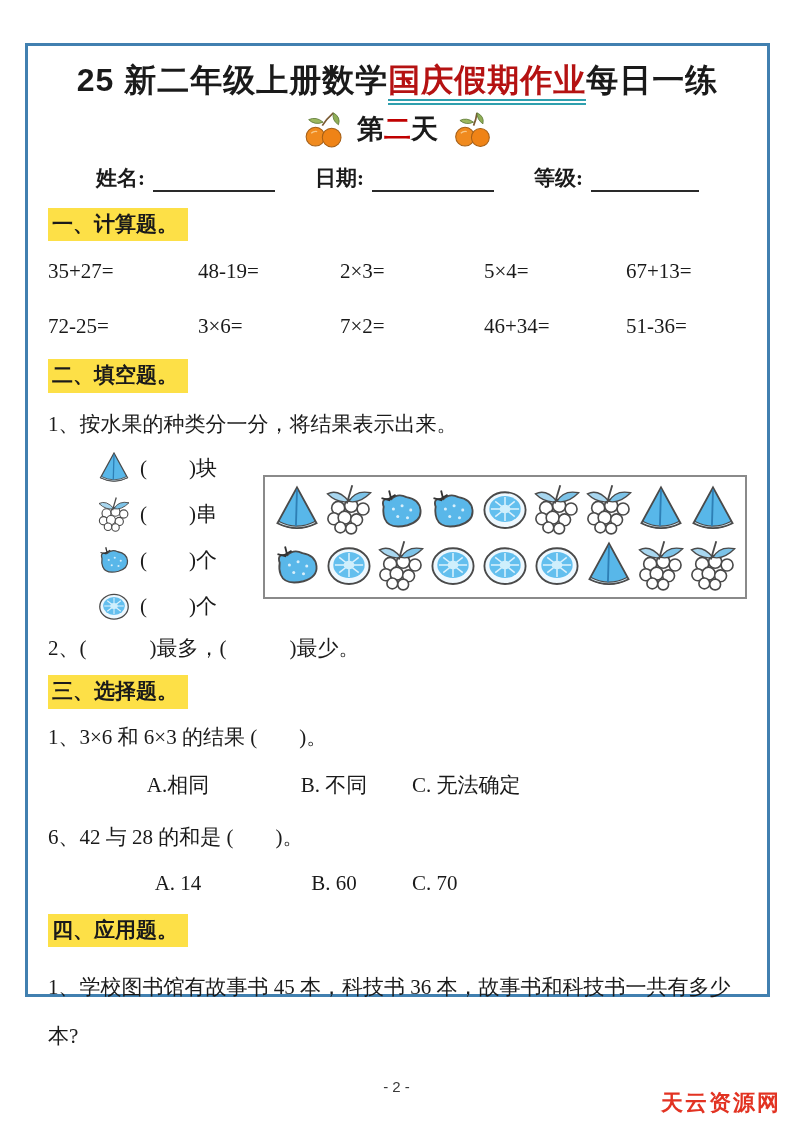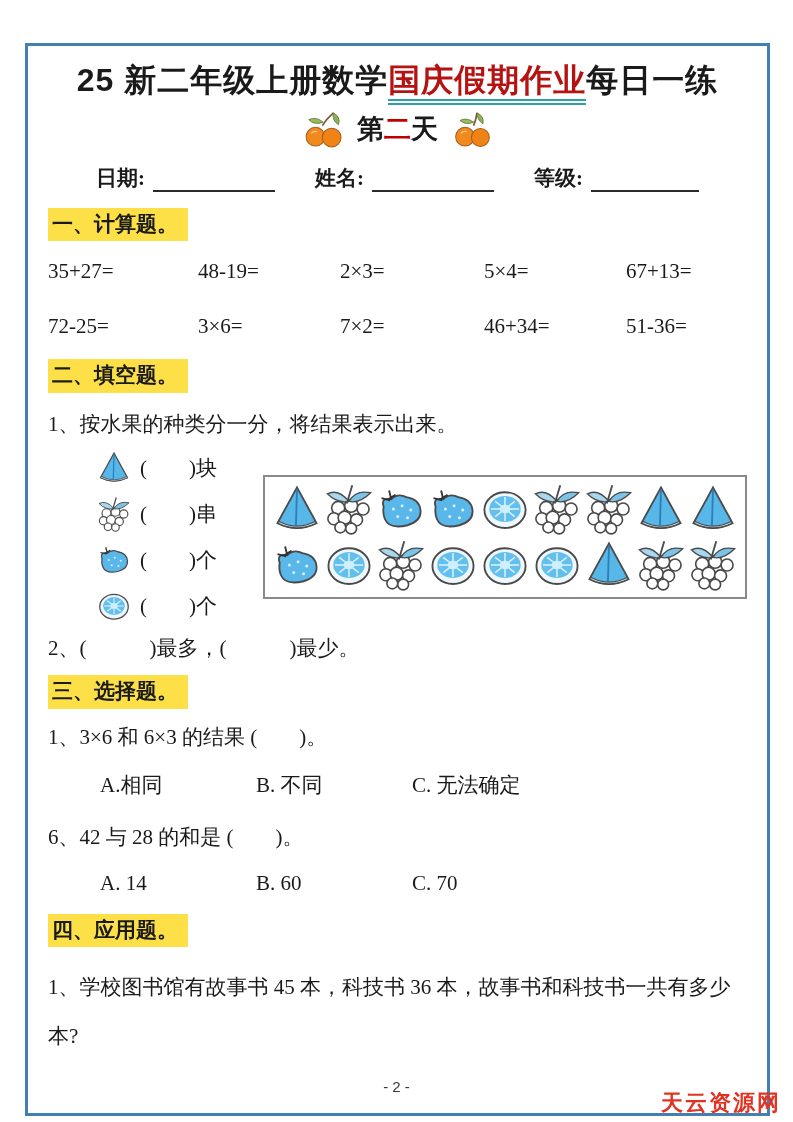--- a/index.html
+++ b/index.html
@@ -1,20 +1,20 @@
 <!DOCTYPE html>
 <html><head>
 <meta charset="utf-8">
 <style>
   * { margin:0; padding:0; box-sizing:border-box; }
   html,body { width:793px; height:1122px; background:#ffffff; overflow:hidden;
     font-family:"Liberation Serif","DejaVu Serif",serif; color:#1a1a1a; }
   .canvas { position:relative; width:793px; height:1122px; background:#fff; }
 
-  .sheet { position:absolute; left:25px; top:43px; width:745px; height:1073px;
+  .sheet { position:absolute; left:25px; top:43px; width:745px; height:954px;
     border:3px solid #4180b0; padding:14px 20px 10px 20px; }
 
   .title { text-align:center; font-size:32px; font-weight:bold; letter-spacing:1px;
     font-family:"Liberation Sans","DejaVu Sans",sans-serif; line-height:1.25; white-space:nowrap; }
   .title-red { color:#b51212; border-bottom:6px double #2f9fae; padding-bottom:1px; }
 
   .day-row { display:flex; justify-content:center; align-items:center; gap:10px; margin-top:6px; height:46px; }
   .day-text { font-size:27px; font-weight:bold; font-family:"Liberation Sans","DejaVu Sans",sans-serif; }
   .red { color:#c00000; }
   .tangerine { display:inline-flex; }
@@ -39,21 +39,21 @@
   .legend-col { width:218px; padding-left:48px; display:flex; flex-direction:column; gap:8px; }
   .legend-row { display:flex; align-items:center; gap:8px; height:38px; font-size:21px; }
   .legend-icon { width:36px; height:36px; display:inline-flex; flex:none; }
 
   .fruit-box { flex:1; border:2px solid #8a8a8a; padding:5px 6px; min-height:124px;
     display:flex; flex-direction:column; justify-content:center; gap:2px; }
   .fruit-box-row { display:flex; justify-content:space-between; }
   .fruit-box-row .fruit { width:52px; height:54px; display:inline-flex; }
 
   .mc-q { font-size:21px; margin-top:14px; }
-  .mc-opts { display:flex; padding-left:52px; margin-top:20px; font-size:21px; }
+  .mc-opts { display:flex; padding-left:52px; margin-top:20px; font-size:21px;text-align:center; }
   .mc-opts .opt { width:156px; }
   .mc-opts .opt:last-child { width:auto; }
 
   .problem { font-size:21px; margin-top:16px; line-height:2.35; width:712px; }
 
   .page-num { position:absolute; left:0; top:1078px; width:100%; text-align:center;
     font-size:15px; color:#3a3a3a; font-family:"Liberation Sans","DejaVu Sans",sans-serif; }
   .site-mark { position:absolute; right:12px; top:1088px; color:#e23322; font-size:22px;
     font-weight:bold; font-family:"Liberation Sans","DejaVu Sans",sans-serif; letter-spacing:2px; }
 </style>
@@ -84,25 +84,25 @@
           <path d="M30 15 Q22 9 14 13 Q21 19 30 15" fill="#9cb95f" stroke="#5f7a38" stroke-width="1"></path>
           <circle cx="20" cy="32" r="11" fill="#f08a1e" stroke="#a55f16" stroke-width="1.2"></circle>
           <circle cx="38" cy="33" r="10.5" fill="#ef8316" stroke="#a55f16" stroke-width="1.2"></circle>
           <path d="M15 28 q3 -3 7 -2" stroke="#f8c887" stroke-width="1.6" fill="none"></path>
         </svg>
       </span>
     </div>
 
     <div class="info-row">
       <span class="info-field">
-        <span class="lab">日期:</span>
+        <span class="lab">姓名:</span>
           <span class="uline"></span>
       </span>
       <span class="info-field">
-        <span class="lab">姓名:</span>
+        <span class="lab">日期:</span>
           <span class="uline"></span>
       </span>
       <span class="info-field">
         <span class="lab">等级:</span>
           <span class="uline" style="width:108px;"></span>
       </span>
     </div>
 
     <div>
       <div class="sec-header sec1">一、计算题。</div>

